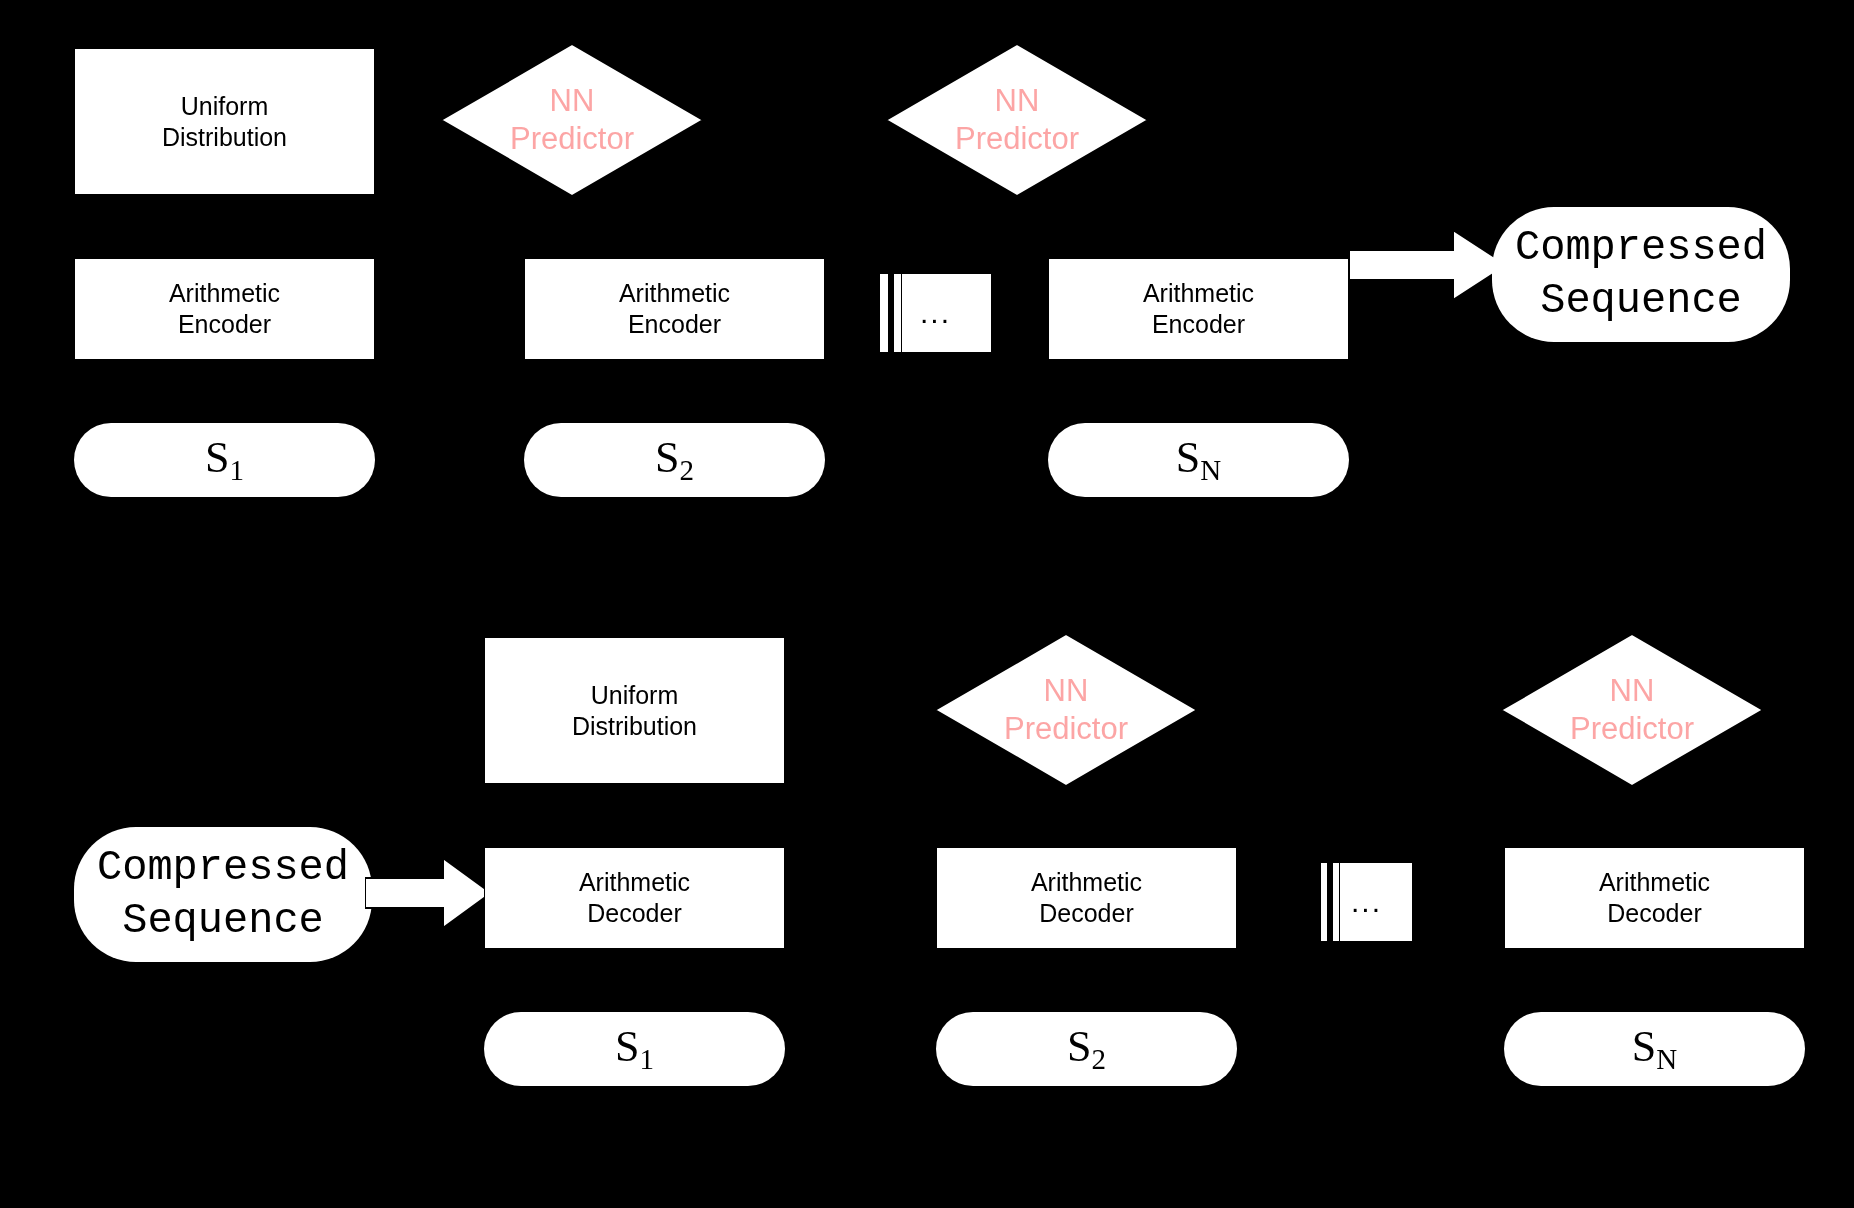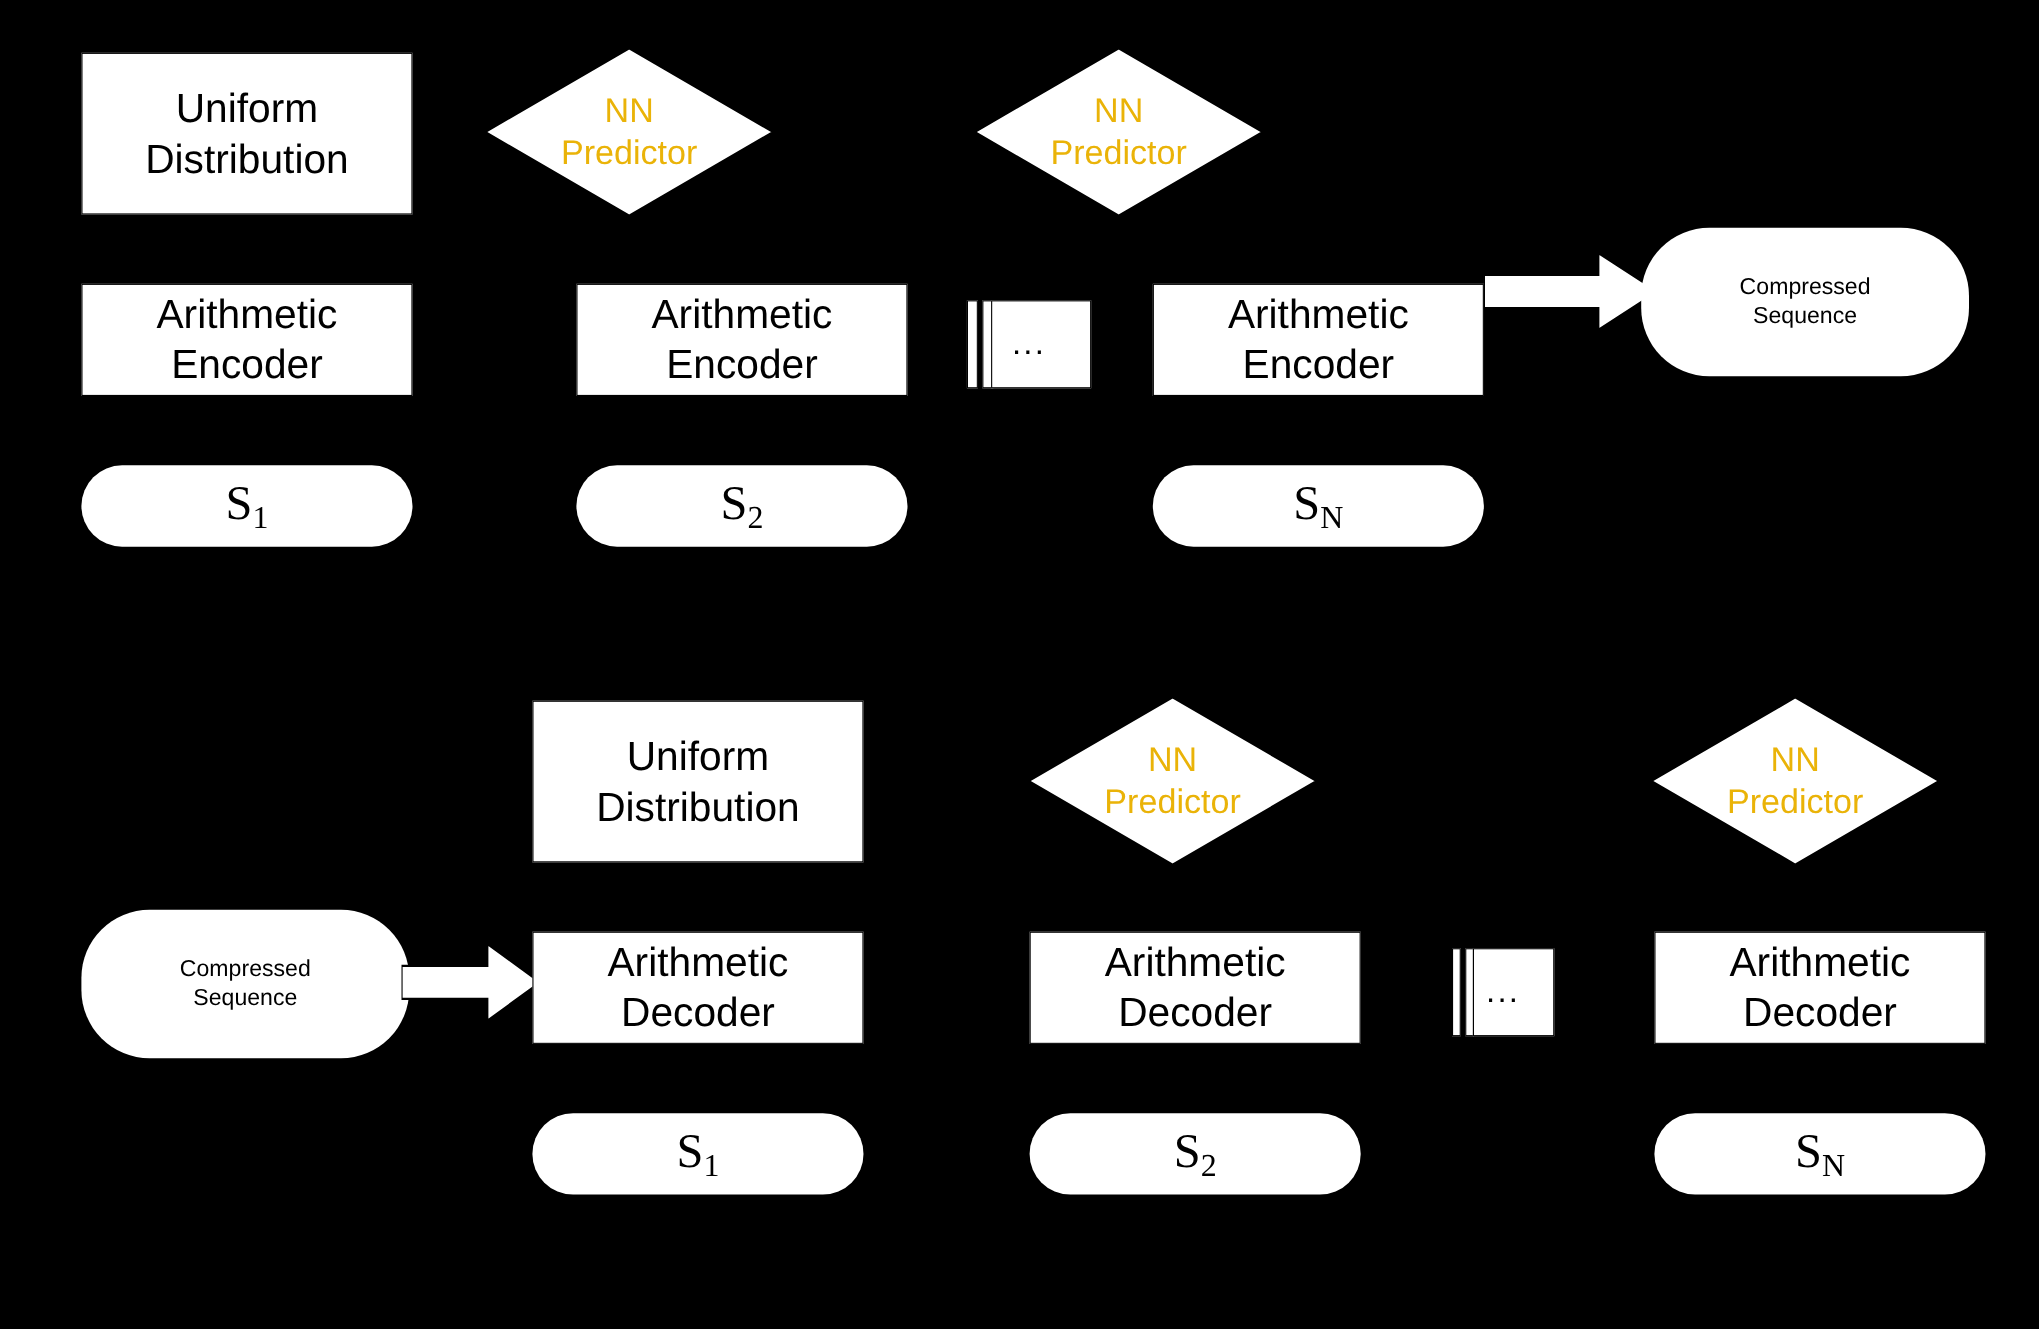--- a/index.html
+++ b/index.html
@@ -19,49 +19,50 @@
     background:#ffffff;
     color:#000000;
     display:flex;
     align-items:center;
     justify-content:center;
     text-align:center;
     line-height:1.24;
     box-sizing:border-box;
   }
   .rect{
-    font-size:37px;
+    font-size:25px;
     border:1px solid #000;
   }
   .pill{
     font-size:31px;
     border-radius:999px;
   }
   .rounded{
-    font-size:21px;
+    font-size:42px;
     border-radius:62px;
+    font-family:Liberation Mono, monospace;
   }
   .diamond-wrap{
     position:absolute;
   }
   .diamond-wrap svg{
     position:absolute;
     left:0; top:0;
     display:block;
   }
   .diamond-label{
     position:absolute;
     left:0; top:0;
     width:100%;
     height:100%;
     display:flex;
     align-items:center;
     justify-content:center;
     text-align:center;
-    color:#eab308;
+    color:#fca5a5;
     font-size:31px;
     line-height:1.24;
     pointer-events:none;
   }
   .stack{
     position:absolute;
   }
   .stack .pane{
     position:absolute;
     top:0;

